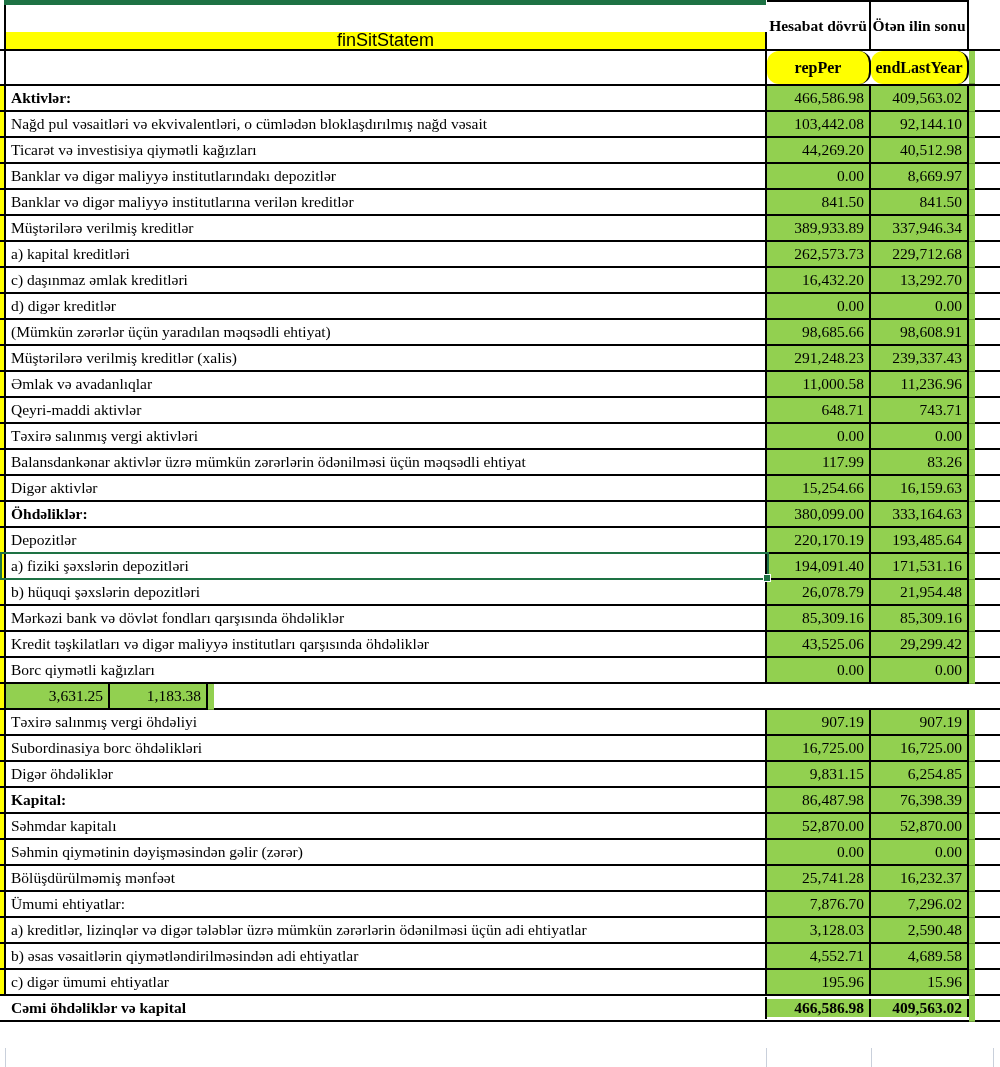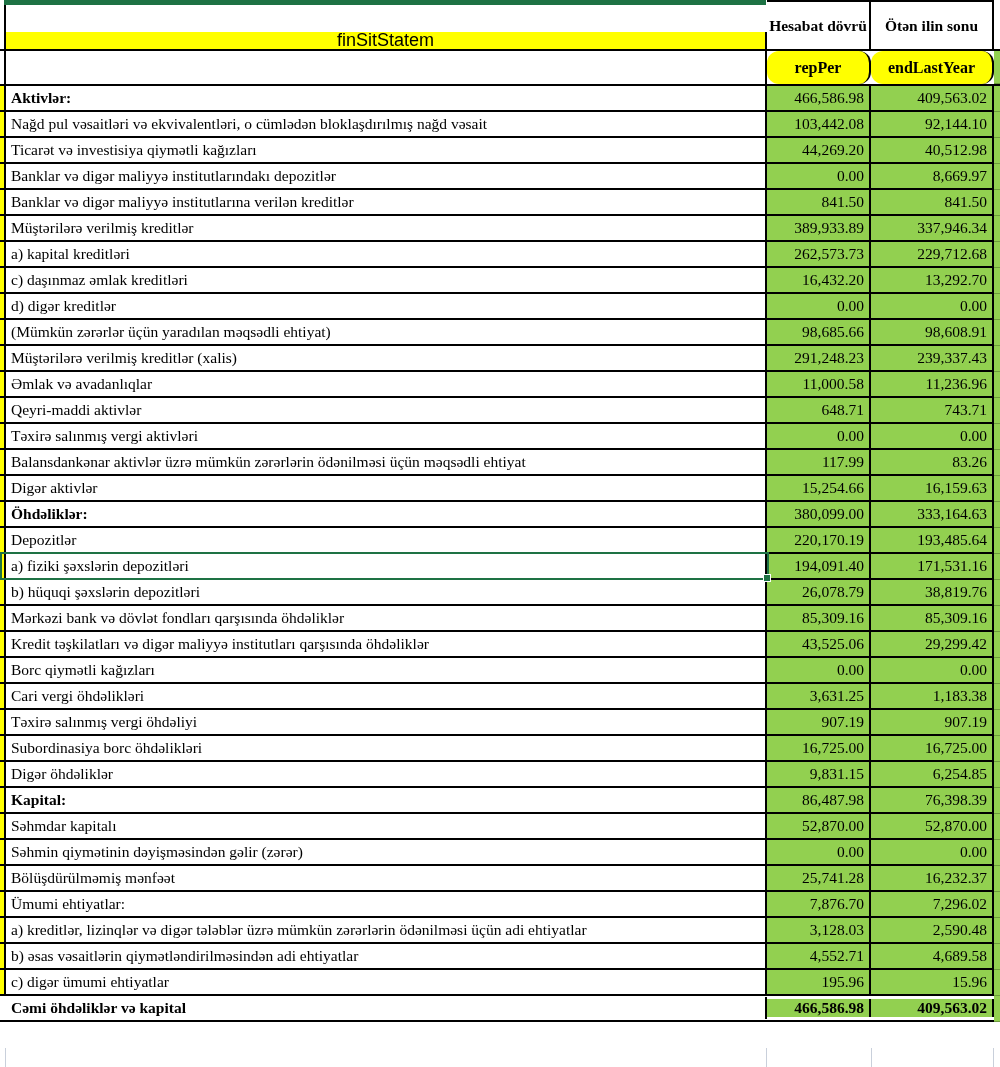--- a/index.html
+++ b/index.html
@@ -10,21 +10,21 @@
   }
   #sheet{position:absolute;left:0;top:0;width:1000px;}
   
   #topstrip{position:absolute;left:4px;top:0;width:762px;height:5px;background:#1E7244;z-index:3;}
 
   .row{display:flex;width:1000px;box-sizing:border-box;position:relative;}
   .c{box-sizing:border-box;overflow:hidden;}
   .sl{width:6px;border-right:2px solid #000;}
   .lab{width:761px;border-right:2px solid #000;background:#fff;display:flex;align-items:center;padding-left:5px;}
   .v1{width:104px;border-right:2px solid #000;}
-  .v2{width:123px;border-right:2px solid #000;}
+  .v2{width:98px;border-right:2px solid #000;}
   .sr{width:6px;}
   .v{display:flex;align-items:center;justify-content:flex-end;padding-right:5px;font-size:15.5px;}
 
   
   #hrow1{height:51px;border-bottom:2px solid #000;}
   #hrow1 .sl{background:#fff;border-right:2px solid #000;}
   #title-cell{background:#FFFF00;display:flex;align-items:center;justify-content:center;
     font-family:"Liberation Sans", sans-serif;font-size:18px;margin-top:32px;}
   #hrow1 .v{background:#fff;border-top:2px solid #000;justify-content:center;align-items:center;
     font-weight:bold;font-size:15.5px;text-align:center;line-height:20px;padding:0;}
@@ -210,21 +210,21 @@
         <div class="c v v1">194,091.40</div>
         <div class="c v v2">171,531.16</div>
         <div class="c sr"></div>
         <div class="selbox"></div>
         <div class="selhandle"></div>
       </div>
       <div class="row drow">
         <div class="c sl"></div>
         <div class="c lab">b) hüquqi şəxslərin depozitləri</div>
         <div class="c v v1">26,078.79</div>
-        <div class="c v v2">38,819.76</div>
+        <div class="c v v2">21,954.48</div>
         <div class="c sr"></div>
       </div>
       <div class="row drow">
         <div class="c sl"></div>
         <div class="c lab">Mərkəzi bank və dövlət fondları qarşısında öhdəliklər</div>
         <div class="c v v1">85,309.16</div>
         <div class="c v v2">85,309.16</div>
         <div class="c sr"></div>
       </div>
       <div class="row drow">
@@ -236,21 +236,20 @@
       </div>
       <div class="row drow">
         <div class="c sl"></div>
         <div class="c lab">Borc qiymətli kağızları</div>
         <div class="c v v1">0.00</div>
         <div class="c v v2">0.00</div>
         <div class="c sr"></div>
       </div>
       <div class="row drow">
         <div class="c sl"></div>
-        <div class="c lab">Cari vergi öhdəlikləri</div>
         <div class="c v v1">3,631.25</div>
         <div class="c v v2">1,183.38</div>
         <div class="c sr"></div>
       </div>
       <div class="row drow">
         <div class="c sl"></div>
         <div class="c lab">Təxirə salınmış vergi öhdəliyi</div>
         <div class="c v v1">907.19</div>
         <div class="c v v2">907.19</div>
         <div class="c sr"></div>

